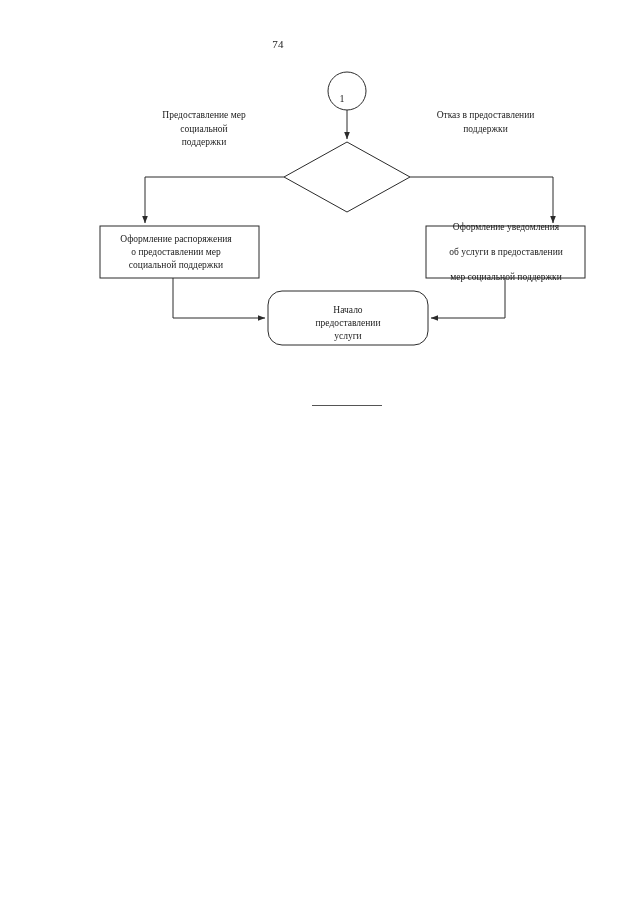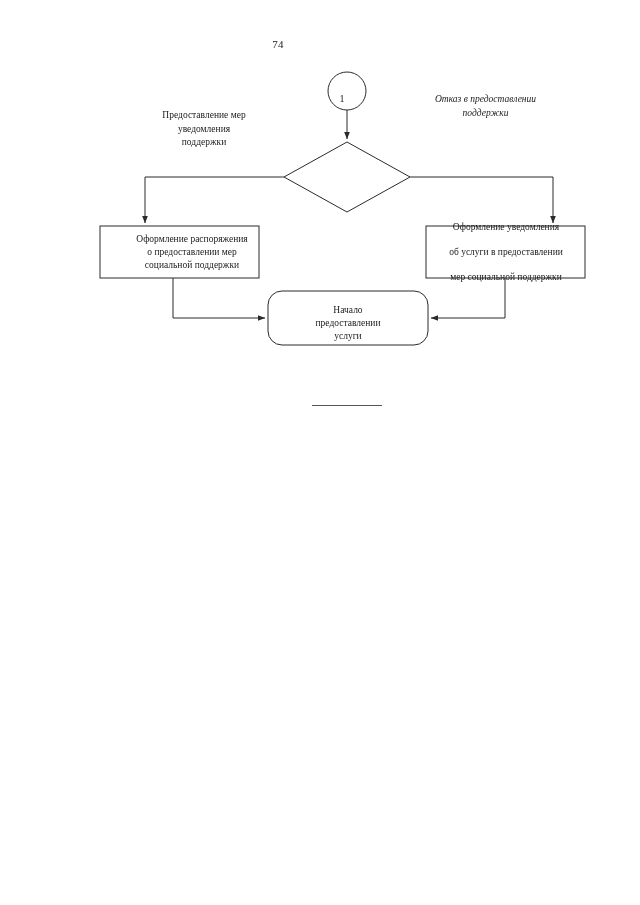--- a/index.html
+++ b/index.html
@@ -71,23 +71,23 @@
   .edge-label {
     position: absolute;
     text-align: center;
     font-size: 9.5px;
     line-height: 13.5px;
     color: #1a1a1a;
   }
   .edge-label span { display: block; white-space: nowrap; }
 
   .label-left  { left: 124px; top: 109px; width: 160px; }
-  .label-right { left: 398px; top: 93px; width: 175px; font-style: italic; }
+  .label-right { left: 398px; top: 109px; width: 175px; }
 
-  .box-left-text  { left: 113px; top: 226px; width: 158px; height: 52px; }
+  .box-left-text  { left: 97px; top: 226px; width: 158px; height: 52px; }
   .box-right-text { left: 427px; top: 226px; width: 158px; height: 52px; gap: 12px; }
   .box-terminal-text { left: 268px; top: 291px; width: 160px; height: 64px; }
 
   
   .footer-rule {
     position: absolute;
     left: 312px;
     top: 405px;
     width: 70px;
     height: 0;
@@ -126,21 +126,21 @@
 
     <polyline points="173,278 173,318 265,318" fill="none" stroke="#2b2b2b" stroke-width="1" marker-end="url(#arrow)"></polyline>
 
     <polyline points="505,278 505,318 431,318" fill="none" stroke="#2b2b2b" stroke-width="1" marker-end="url(#arrow)"></polyline>
   </svg>
 
   <div class="node-text start-node-label">1</div>
 
   <div class="edge-label label-left">
     <span>Предоставление мер</span>
-    <span>уведомления</span>
+    <span>социальной</span>
     <span>поддержки</span>
   </div>
 
   <div class="edge-label label-right">
     <span>Отказ в предоставлении</span>
     <span>поддержки</span>
   </div>
 
   <div class="node-text box-left-text">
     <span>Оформление распоряжения</span>

